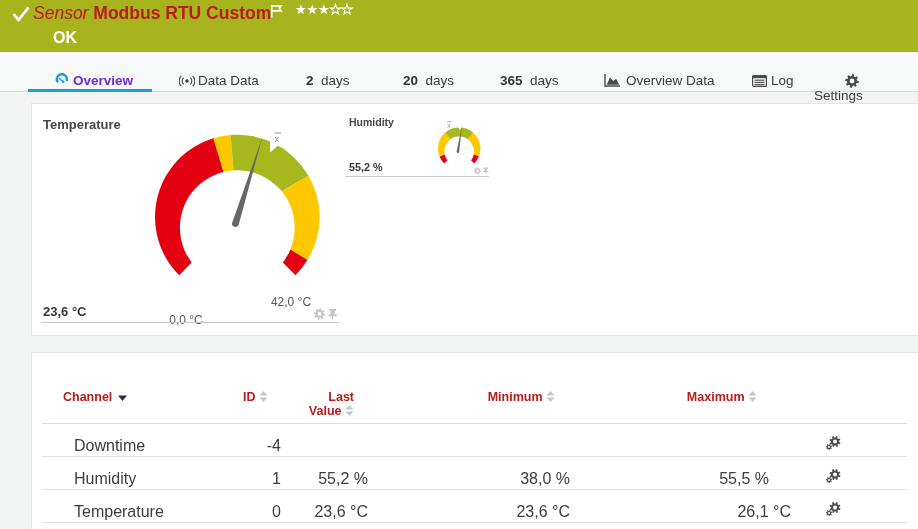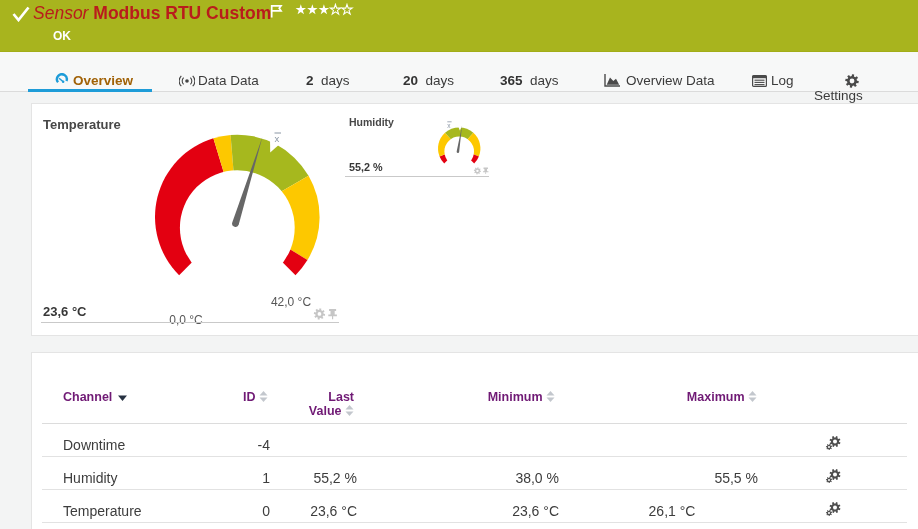--- a/index.html
+++ b/index.html
@@ -1,34 +1,34 @@
 <!DOCTYPE html>
 <html><head><meta charset="utf-8">
 <style>
 html,body{margin:0;padding:0;}
 body{width:918px;height:529px;position:relative;overflow:hidden;background:#f3f4f4;font-family:"Liberation Sans",sans-serif;}
 .abs{position:absolute;}
 #topbar{left:0;top:0;width:918px;height:51px;background:#a8b41e;border-bottom:1px solid #a2ad18;}
 #title{left:33px;top:3px;font-size:17.5px;color:#b91c1c;}
 #title .sn{font-style:italic;}
 #title .nm{font-weight:bold;}
-#ok{left:53px;top:29px;font-size:12px;font-weight:bold;color:#fff;}
+#ok{left:53px;top:29px;font-size:16px;font-weight:bold;color:#fff;}
 #tabbar{left:0;top:52px;width:918px;height:40px;background:#f7f8f8;border-bottom:1px solid #dbdbdb;box-sizing:border-box;}
 .tab{position:absolute;top:72.5px;font-size:13.5px;color:#3b3b3b;white-space:nowrap;}
 .tab b{color:#333;}
 #underline{left:28px;top:89px;width:124px;height:3px;background:#1e9cd8;}
 .panel{background:#fff;border:1px solid #e4e4e4;}
 #panel1{left:31px;top:103px;width:890px;height:231px;}
 #panel2{left:31px;top:352px;width:890px;height:180px;}
 .ptitle{position:absolute;font-weight:bold;color:#474747;}
 .rule{position:absolute;height:1px;background:#c9c9c9;}
 .glabel{position:absolute;font-size:12px;color:#565656;}
 .gval{position:absolute;font-size:13px;font-weight:bold;color:#373737;}
-.hdr{position:absolute;font-size:12.5px;font-weight:bold;color:#701a75;white-space:nowrap;}
-.cell{position:absolute;font-size:14px;color:#3d3d3d;white-space:nowrap;}
+.hdr{position:absolute;font-size:12.5px;font-weight:bold;color:#b91c1c;white-space:nowrap;}
+.cell{position:absolute;font-size:16px;color:#3d3d3d;white-space:nowrap;margin-left:11px;}
 .r{text-align:right;}
 .sort{vertical-align:-1px;}
 .rowline{position:absolute;height:1px;background:#e2e2e2;left:42px;width:865px;}
 </style></head>
 <body>
 <div class="abs" id="topbar"></div>
 <svg class="abs" style="left:12px;top:5px" width="18" height="17" viewBox="0 0 18 17">
     <path d="M1.5 9 L6.5 15 L16.5 2.5" stroke="#fff" stroke-width="2.7" fill="none"></path>
   </svg>
 <div class="abs" id="title"><span class="sn">Sensor</span> <span class="nm">Modbus RTU Custom</span></div>
@@ -44,21 +44,21 @@
 </svg>
 <div class="abs" id="ok">OK</div>
 
 <div class="abs" id="tabbar"></div>
 <div class="abs" id="underline"></div>
 <svg class="abs" style="left:55px;top:73px" width="14" height="13" viewBox="0 0 14 13">
     <path d="M3.04 9.22 A4.9 4.9 0 1 1 11.44 8.04" stroke="#1e9cd8" stroke-width="2.4" fill="none"></path>
     <line x1="4.1" y1="5.3" x2="7.9" y2="8.5" stroke="#1e9cd8" stroke-width="1.5"></line>
     <circle cx="8.15" cy="8.75" r="1.25" fill="#1e9cd8"></circle>
   </svg>
-<div class="tab" style="left:73px;font-weight:bold;color:#a16207;">Overview</div>
+<div class="tab" style="left:73px;font-weight:bold;color:#6d28d9;">Overview</div>
 <svg class="abs" style="left:179px;top:75px" width="16" height="12" viewBox="0 0 16 12">
     <circle cx="8" cy="6" r="1.8" fill="#444"></circle>
     <path d="M4.6 2.6 A4.8 4.8 0 0 0 4.6 9.4 M11.4 2.6 A4.8 4.8 0 0 1 11.4 9.4" stroke="#444" stroke-width="1.1" fill="none"></path>
     <path d="M2.3 0.8 A7.3 7.3 0 0 0 2.3 11.2 M13.7 0.8 A7.3 7.3 0 0 1 13.7 11.2" stroke="#444" stroke-width="1.1" fill="none"></path>
   </svg>
 <div class="tab" style="left:198px;">Data Data</div>
 <div class="tab" style="left:306px;"><b>2</b>&nbsp; days</div>
 <div class="tab" style="left:403px;"><b>20</b>&nbsp; days</div>
 <div class="tab" style="left:500px;"><b>365</b>&nbsp; days</div>
 <svg class="abs" style="left:604px;top:74px" width="17" height="13" viewBox="0 0 17 13">
@@ -162,14 +162,14 @@
 <div class="cell" style="left:63px;top:470px;">Humidity</div>
 <div class="cell r" style="left:170px;top:470px;width:100px;">1</div>
 <div class="cell r" style="left:257px;top:470px;width:100px;">55,2 %</div>
 <div class="cell r" style="left:459px;top:470px;width:100px;">38,0 %</div>
 <div class="cell r" style="left:658px;top:470px;width:100px;">55,5 %</div>
 <div class="rowline" style="top:489px;"></div>
 <div class="cell" style="left:63px;top:503px;">Temperature</div>
 <div class="cell r" style="left:170px;top:503px;width:100px;">0</div>
 <div class="cell r" style="left:257px;top:503px;width:100px;">23,6 °C</div>
 <div class="cell r" style="left:459px;top:503px;width:100px;">23,6 °C</div>
-<div class="cell r" style="left:622px;top:503px;width:100px;text-align:center;">26,1 °C</div>
+<div class="cell r" style="left:680px;top:503px;width:100px;">26,1 °C</div>
 <div class="rowline" style="top:522px;"></div>
 
 </body></html>

